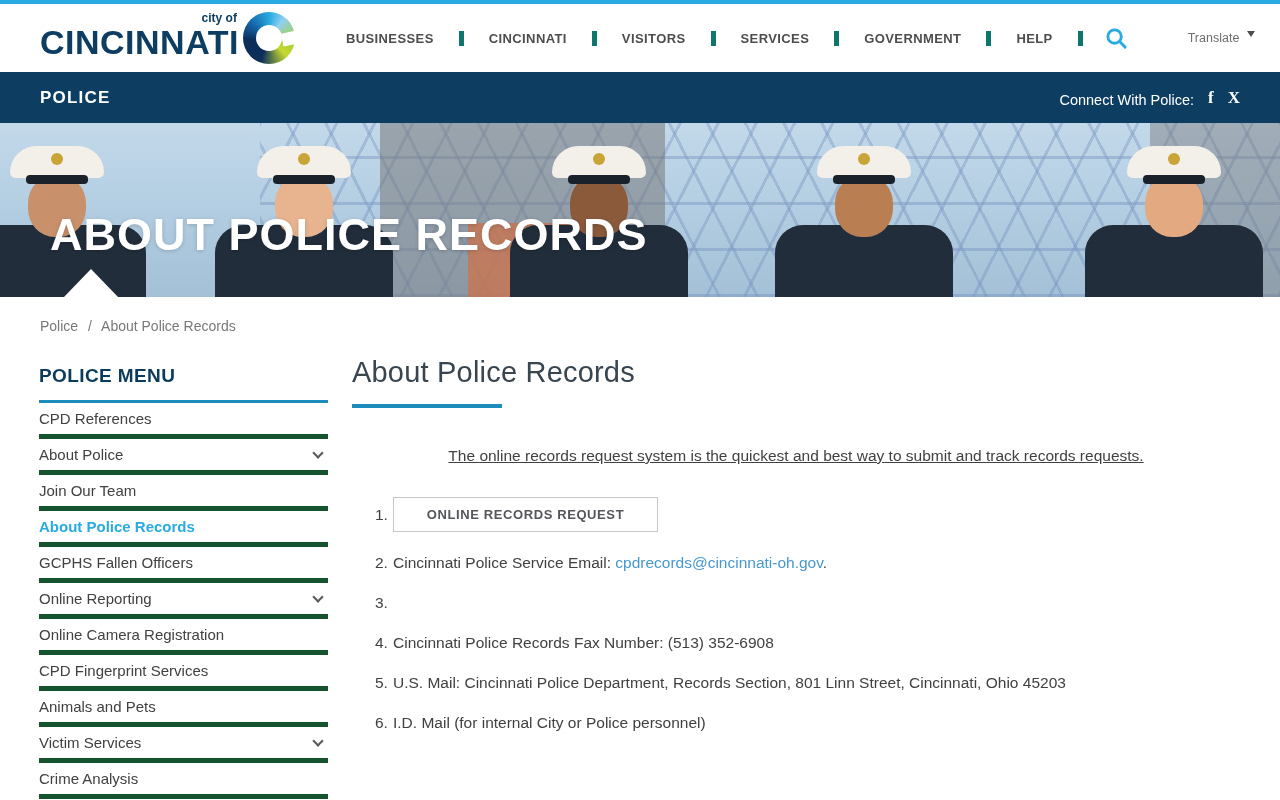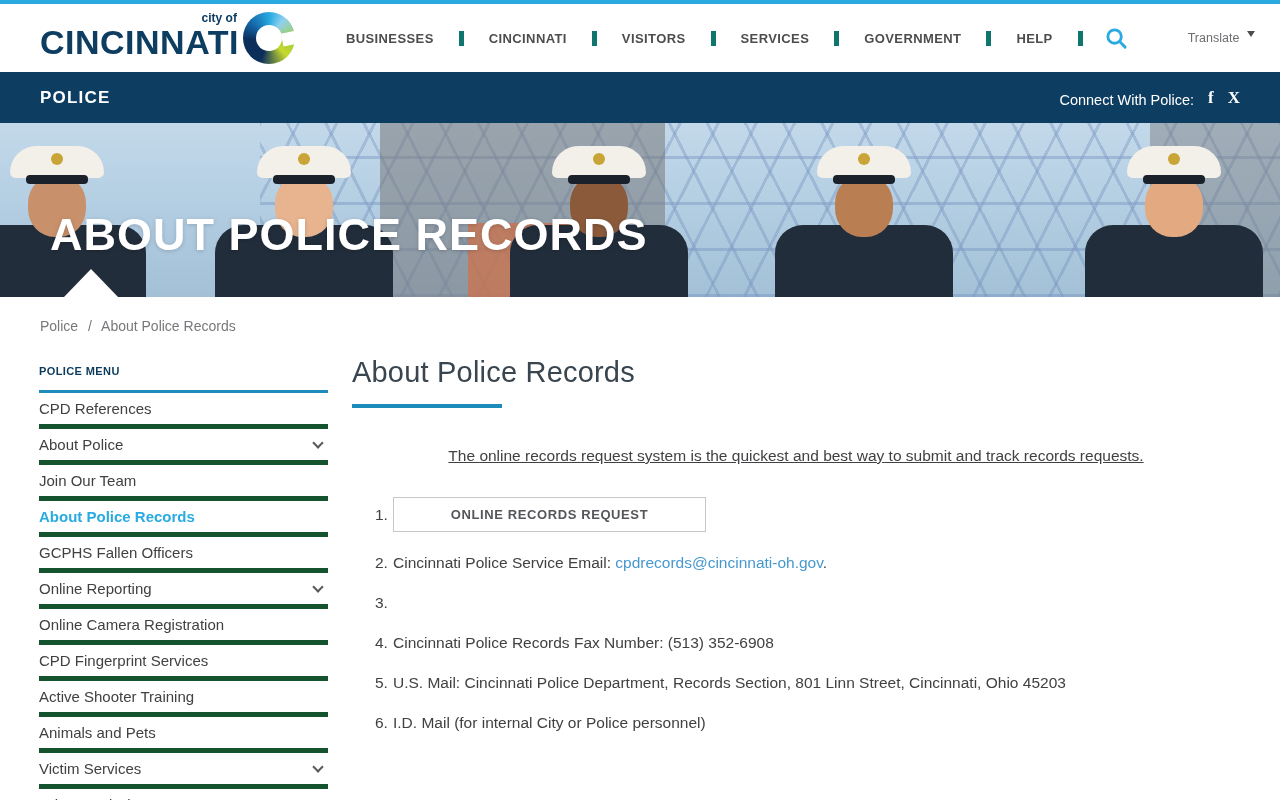--- a/index.html
+++ b/index.html
@@ -64,42 +64,42 @@
     border-left:27px solid transparent; border-right:27px solid transparent; border-bottom:28px solid #fff; }
 
   
   .breadcrumb { padding:21px 40px 0 40px; font-size:14px; color:#77787b; }
   .breadcrumb .crumb-link { cursor:pointer; }
   .breadcrumb .sep { margin:0 6px; }
 
   
   .content { display:flex; padding:22px 40px 0 39px; align-items:flex-start; }
   aside { width:289px; flex-shrink:0; margin-top:9px; }
-  .side-heading { font-size:11px; font-weight:bold; letter-spacing:.4px; color:#0b3b5c; padding-bottom:13px;
+  .side-heading { font-size:19px; font-weight:bold; letter-spacing:.4px; color:#0b3b5c; padding-bottom:13px;
     border-bottom:3px solid #1d8bbb; }
   .side-item { display:flex; align-items:center; justify-content:space-between; padding:7px 2px 7px 0;
     border-bottom:5px solid #14532d; font-size:15px; color:#414042; cursor:pointer; min-height:29px; }
   .side-item.active span.lbl { color:#29ABE2; font-weight:bold; }
   .chev { width:8px; height:8px; border-right:2px solid #595a5c; border-bottom:2px solid #595a5c;
     transform:rotate(45deg); margin:-4px 4px 0 0; flex-shrink:0; }
 
   main { flex:1; margin-left:24px; min-width:0; }
   .main-title { font-size:29px; font-weight:500; color:#39454f; letter-spacing:.2px; }
   .title-underline { width:150px; height:4px; background:#1d8bbb; margin-top:15px; }
   .intro { text-align:center; font-size:15.5px; line-height:1.45; }
   .intro.p1 { margin-top:37px;text-decoration:underline; }
   .intro.p2 { margin-top:20px; }
   .link-underline { text-decoration:underline; cursor:pointer; color:#414042; }
   .link-bold-blue { color:#1b5e8f; font-weight:bold; cursor:pointer; }
   .link-blue { color:#4798ce; cursor:pointer; }
 
   ol.records-list { list-style:none; margin-top:30px; padding-left:23px; }
   ol.records-list li { display:flex; align-items:center; margin-bottom:22px; font-size:15.5px; }
   ol.records-list li .num { width:18px; flex-shrink:0; }
-  .orr-button { display:inline-block; border:1px solid #c6c7c9; background:#fff; padding:9px 10px; width:313px;
+  .orr-button { display:inline-block; border:1px solid #c6c7c9; background:#fff; padding:9px 10px; width:265px;
     text-align:center; font-size:13px; font-weight:bold; letter-spacing:.6px; color:#54565b; cursor:pointer;
     font-family:"Liberation Sans", sans-serif; }
   li.btn-row { margin-bottom:26px; }
 </style>
 </head>
 <body>
 
 <div class="top-strip"></div>
 
 <header class="site-header">
@@ -226,23 +226,20 @@
           <span class="lbl">Online Reporting</span>
           <span class="chev"></span>
         </div>
         <div class="side-item">
           <span class="lbl">Online Camera Registration</span>
         </div>
         <div class="side-item">
           <span class="lbl">CPD Fingerprint Services</span>
         </div>
         <div class="side-item">
-          <span class="lbl">Active Shooter Training</span>
-        </div>
-        <div class="side-item">
           <span class="lbl">Animals and Pets</span>
         </div>
         <div class="side-item">
           <span class="lbl">Victim Services</span>
           <span class="chev"></span>
         </div>
         <div class="side-item">
           <span class="lbl">Crime Analysis</span>
         </div>
       </div>

